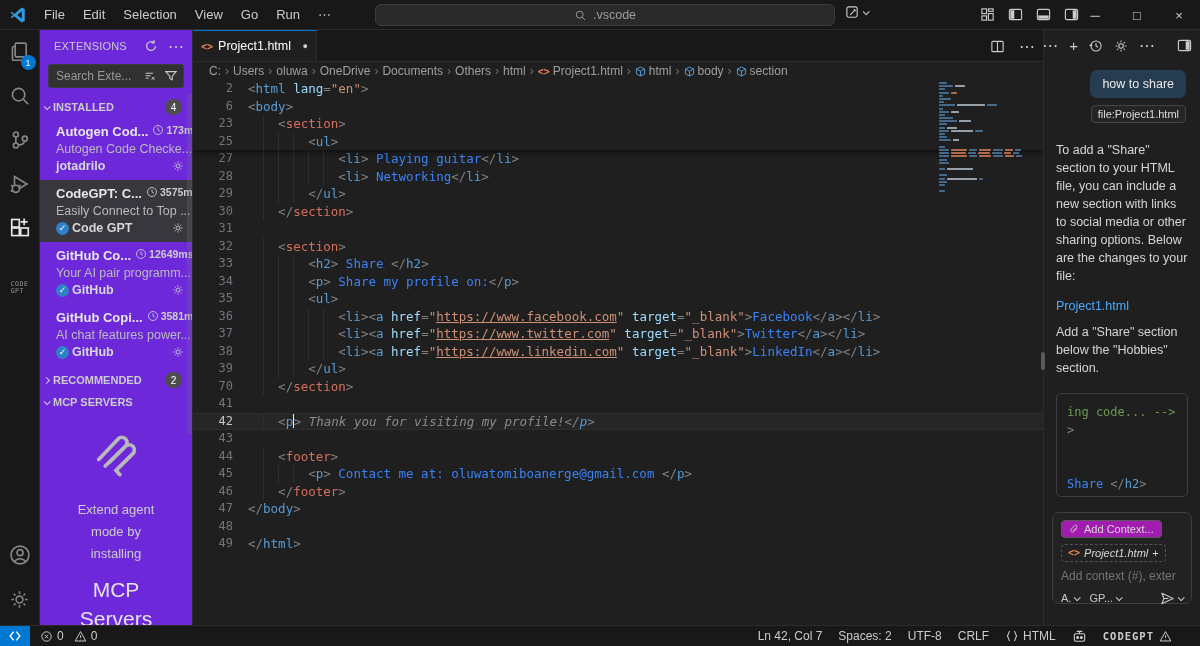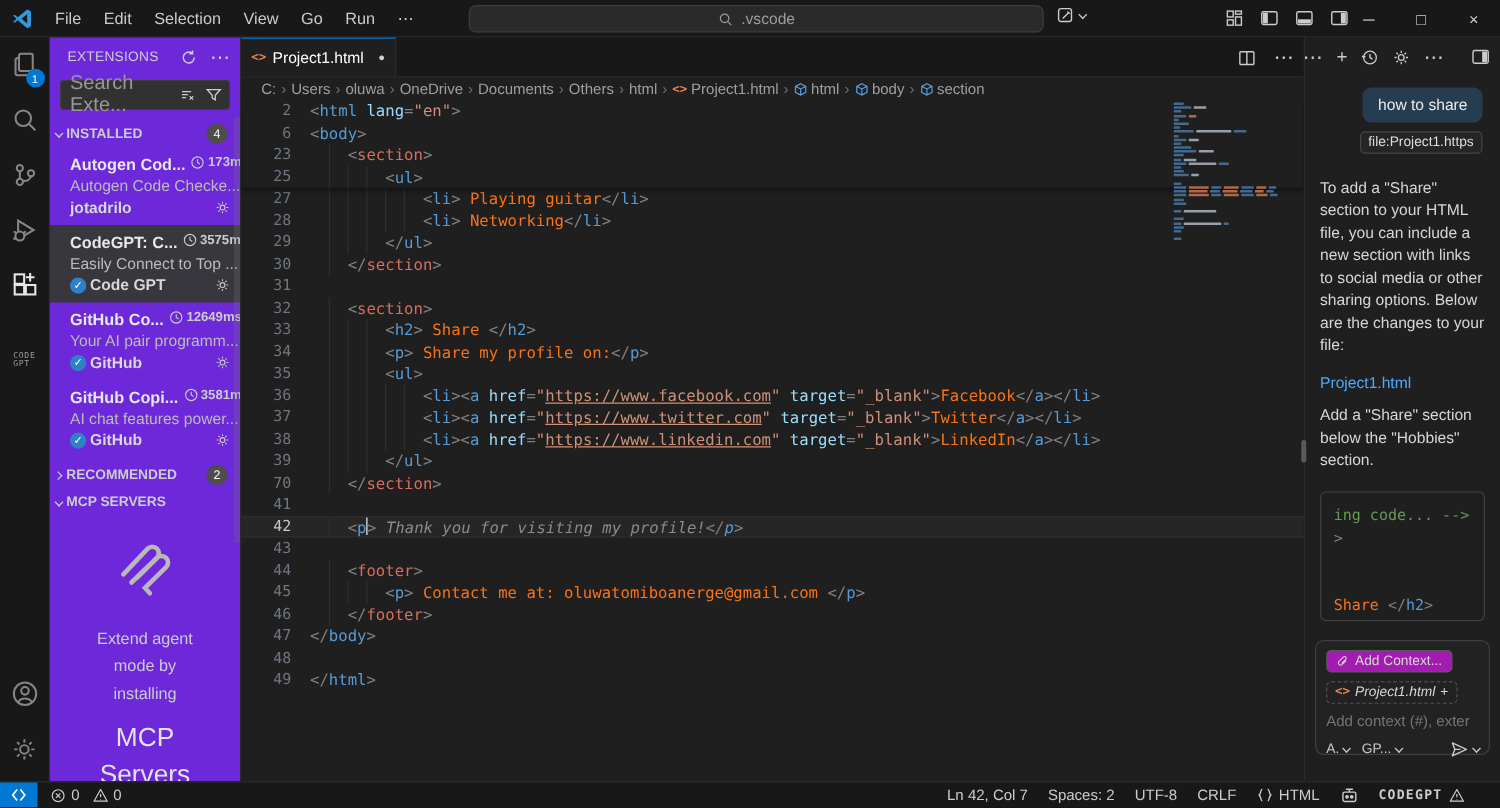--- a/index.html
+++ b/index.html
@@ -26,21 +26,21 @@
   .act-badge { position:absolute; right:4px; bottom:4px; background:#0078d4; color:#fff; font-size:9px; min-width:15px; height:15px; border-radius:8px; display:flex; align-items:center; justify-content:center; }
   .codegpt-logo { font-family:"DejaVu Sans Mono", monospace; font-size:6.5px; line-height:7px; color:#9a9a9a; letter-spacing:0.5px; text-align:left;margin-top:32px; }
   #act-bottom { margin-top:auto; display:flex; flex-direction:column; align-items:center; padding-bottom:4px; }
 
   
   #sidebar { position:absolute; top:30px; left:40px; width:153px; height:595px; background:#6d28d9; border-right:1px solid #2b2b2b; overflow:hidden; }
   #sb-head { height:32px; display:flex; align-items:center; padding:0 8px 0 14px; }
   #sb-title { font-size:11px; color:#cccccc; letter-spacing:0.2px; }
   #sb-head-icons { margin-left:auto; display:flex; gap:10px; align-items:center; color:#cccccc; }
   #sb-search { margin:2px 8px 8px 8px; height:24px; background:#313131; border:1px solid #3c3c3c; border-radius:3px; display:flex; align-items:center; padding:0 5px 0 7px; }
-  #sb-search span.ph { color:#989898; font-size:16px; flex:1; }
+  #sb-search span.ph { color:#989898; font-size:12px; flex:1; }
   .sb-sec { height:22px; display:flex; align-items:center; gap:4px; padding:0 10px 0 4px; font-size:11px; font-weight:bold; color:#cccccc; }
   .sb-badge { margin-left:auto; background:#4d4d4d; color:#fff; font-size:10px; font-weight:normal; min-width:17px; height:16px; border-radius:9px; display:flex; align-items:center; justify-content:center; }
   .ext-item { padding:6px 8px 7px 16px; position:relative; cursor:pointer; }
   .ext-item.sel { background:#37373d; }
   .ext-row1 { display:flex; align-items:baseline; gap:4px; }
   .ext-name { font-size:13px; font-weight:bold; color:#e7e7e7; white-space:nowrap; }
   .ext-time { font-size:10.5px; font-weight:bold; color:#cccccc; display:flex; align-items:center; gap:2px; margin-left:auto; white-space:nowrap; }
   .ext-desc { font-size:12.5px; color:#bbbbbb; margin-top:3px; white-space:nowrap; }
   .ext-row3 { display:flex; align-items:center; margin-top:3px; gap:3px; }
   .ext-pub { font-size:12.5px; font-weight:bold; color:#d7d7d7; }
@@ -64,21 +64,21 @@
   .crumb-sep { color:#6e6e6e; font-size:12px; padding:0 1px; }
   #code-area { position:relative; height:543px; font-family:"DejaVu Sans Mono", monospace; font-size:12.5px; overflow:hidden; }
   .cline { display:flex; height:17.5px; line-height:17.5px; position:relative; }
   .cline .gut { width:40px; flex:none; text-align:right; color:#6e7681; font-size:12px; }
   .cline .lct { margin-left:15px; white-space:pre; position:relative; }
   .cline.cl { background:#262626; box-shadow:inset 0 1px 0 #2e2e2e, inset 0 -1px 0 #2e2e2e; }
   .cline.cl .gut { color:#c6c6c6; }
   .guide { position:absolute; top:0; width:1px; height:17.5px; background:#2e2e2e; }
   #sticky { position:relative; z-index:3; background:#1f1f1f; box-shadow:0 3px 5px rgba(0,0,0,0.45); }
   .tk-p { color:#808080; } .tk-g { color:#569cd6; } .tk-r { color:#d66f5d; }
-  .tk-a { color:#9cdcfe; } .tk-s { color:#ce9178; } .tk-t { color:#f97316; }
+  .tk-a { color:#9cdcfe; } .tk-s { color:#ce9178; } .tk-t { color:#3b82f6; }
   .tk-l { color:#ce9178; text-decoration:underline; }
   .tk-i { color:#8a8a8a; font-style:italic; }
   .tk-pi { color:#808080; font-style:italic; } .tk-gi { color:#569cd6; font-style:italic; }
   .cursor { display:inline-block; width:1.5px; height:14px; background:#ececec; vertical-align:-2px; margin:0 -0.5px; }
   #minimap { position:absolute; top:2px; right:8px; width:96px; height:130px; z-index:4; }
   .mm-row { display:flex; gap:2px; height:2px; margin-bottom:1.2px; }
   .mm-seg { height:2px; border-radius:0.5px; }
   .mm-b { background:#45698c; } .mm-w { background:#97a0a9; } .mm-o { background:#b06a48; }
 
   
@@ -734,21 +734,21 @@
       <span class="ph-sep"></span>
       <span>
           <svg width="15" height="15" viewBox="0 0 16 16" fill="none" stroke="currentColor" stroke-width="1.2">
             <rect x="1.5" y="2.5" width="13" height="11" rx="1.5"></rect>
             <rect x="9.3" y="3.5" width="4.2" height="9" fill="currentColor" stroke="none"></rect>
           </svg>
         </span>
     </div>
     <div id="chat">
       <div id="user-bubble">how to share</div>
-      <div id="attach-chip">file:Project1.https</div>
+      <div id="attach-chip">file:Project1.html</div>
       <div id="reply-text">To add a "Share" section to your HTML file, you can include a new section with links to social media or other sharing options. Below are the changes to your file:</div>
       <div id="file-link">Project1.html</div>
       <div id="instruction">Add a "Share" section below the "Hobbies" section.</div>
       <div id="chat-code">
           <div class="ccl"><span class="" style="color: rgb(106, 153, 85);">ing code... --&gt;</span></div>
           <div class="ccl"><span class="tk-p">&gt;</span></div>
           <div class="ccl"></div>
           <div class="ccl"></div>
           <div class="ccl"><span class="tk-t">Share </span><span class="tk-p">&lt;/</span><span class="tk-g">h2</span><span class="tk-p">&gt;</span></div>
         </div>

